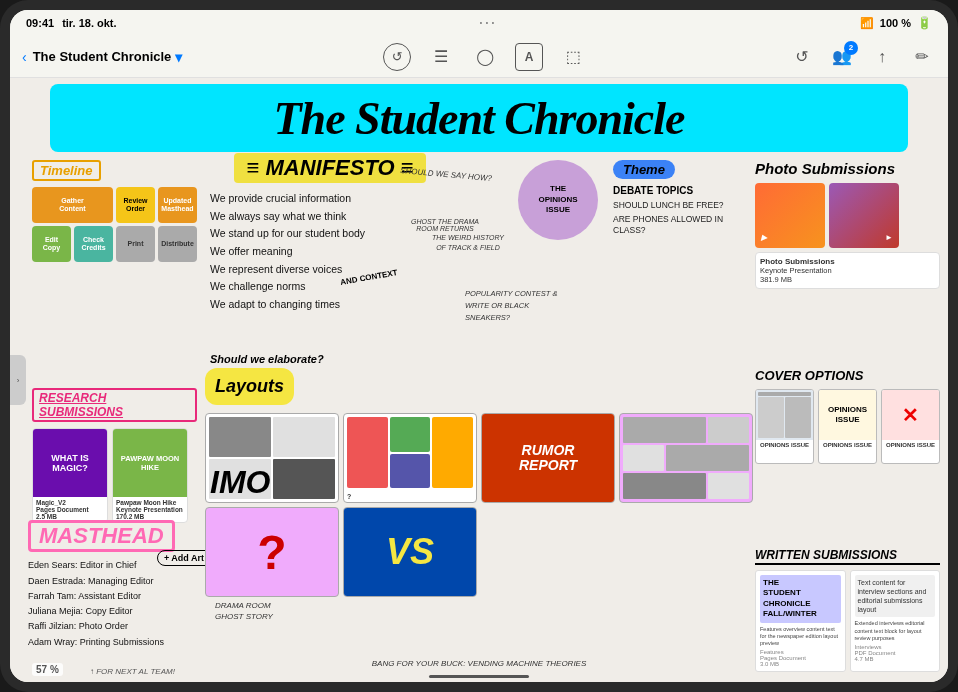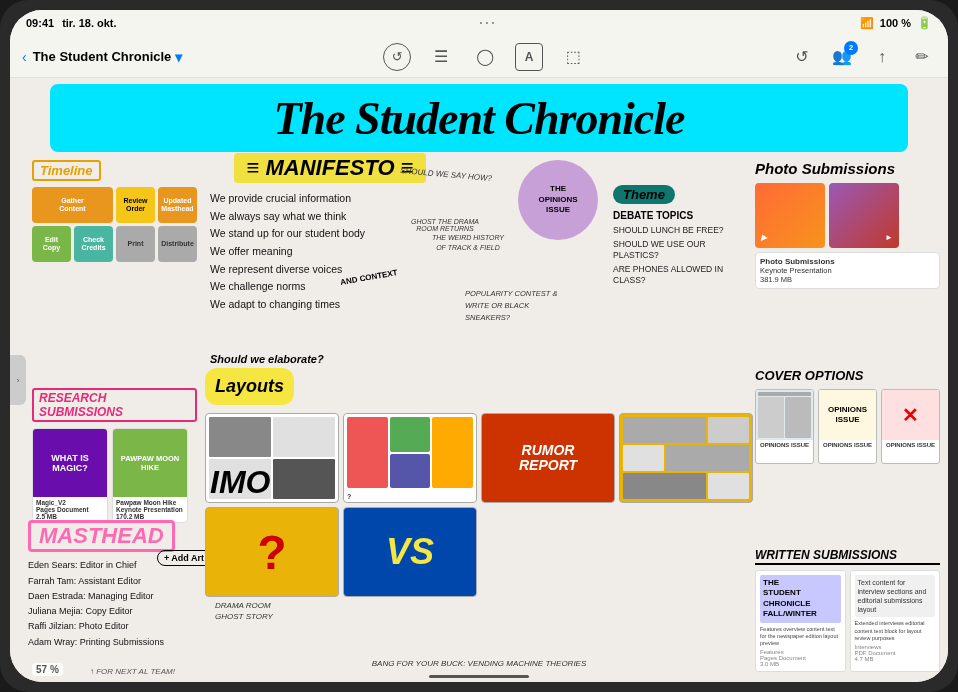--- a/index.html
+++ b/index.html
@@ -20,21 +20,21 @@
       border-radius: 28px;
       position: relative;
       overflow: hidden;
     }
 
     
     .screen {
       position: absolute;
       top: 10px; left: 10px; right: 10px; bottom: 10px;
       background: #f5f5f0;
-      border-radius: 32px;
+      border-radius: 18px;
       overflow: hidden;
       display: flex;
       flex-direction: column;
     }
 
     
     .status-bar {
       height: 26px;
       background: #f5f5f0;
       display: flex;
@@ -244,29 +244,28 @@
     }
 
     
     .theme-section {
       position: absolute;
       top: 82px;
       right: 195px;
       width: 140px;
     }
     .theme-label {
-      background: #0f766e;
+      background: #3b82f6;
       border-radius: 12px;
       padding: 2px 10px;
       font-size: 13px;
       font-weight: 800;
       font-style: italic;
       display: inline-block;
       margin-bottom: 6px;
-      margin-top: 25px;
     }
     .debate-title {
       font-size: 10px;
       font-weight: 800;
       color: #000;
       margin-bottom: 4px;
     }
     .debate-item {
       font-size: 8.5px;
       color: #222;
@@ -323,20 +322,21 @@
     .section-label-pink {
       font-size: 12px;
       font-weight: 900;
       color: #e8297a;
       border: 2px solid #e8297a;
       display: inline-block;
       padding: 1px 5px;
       margin-bottom: 6px;
       border-radius: 3px;
       font-style: italic;
+      text-decoration: underline;
     }
     .research-cards {
       display: flex;
       gap: 4px;
     }
     .research-card {
       width: 76px;
       border-radius: 4px;
       overflow: hidden;
       background: #fff;
@@ -421,21 +421,21 @@
       grid-template-columns: repeat(4, 1fr);
       grid-template-rows: repeat(2, 1fr);
       gap: 4px;
     }
     .layout-card {
       height: 90px;
       border-radius: 4px;
       overflow: hidden;
       border: 1px solid #aaa;
       position: relative;
-      background: #eab308;
+      background: #f0abfc;
     }
     
     .layout-imo { background: #fff; }
 
     .layout-inner {
       width: 100%; height: 100%;
       display: flex;
       flex-direction: column;
       padding: 3px;
       gap: 2px;
@@ -783,21 +783,20 @@
       <div class="pop-notes">
         POPULARITY CONTEST &amp;<br>
         WRITE OR BLACK<br>
         SNEAKERS?
       </div>
 
       <div class="theme-section">
         <div class="theme-label">Theme</div>
         <div class="debate-title">DEBATE TOPICS</div>
         <div class="debate-item">SHOULD LUNCH BE FREE?</div>
-        <div class="debate-item">SHOULD WE USE OUR PLASTICS?</div>
         <div class="debate-item">ARE PHONES ALLOWED IN CLASS?</div>
       </div>
 
       <div class="photo-section">
         <div class="photo-title">Photo Submissions</div>
         <div class="photo-thumbnails">
           <div class="photo-thumb photo-orange">
             <div style="color:#fff;font-size:8px;padding:4px;font-style:italic;position:absolute;bottom:2px;left:2px;">▶</div>
           </div>
           <div class="photo-thumb photo-purple">
@@ -822,24 +821,24 @@
             <div class="research-card-img card-green" style="font-size:7.5px;">PAWPAW MOON HIKE</div>
             <div class="research-card-info">Pawpaw Moon Hike<br>Keynote Presentation<br>170.2 MB</div>
           </div>
         </div>
       </div>
 
       <div class="masthead-section">
         <div class="masthead-title">MASTHEAD</div>
         <div class="masthead-list">
           <div>Eden Sears: Editor in Chief</div>
+          <div>Daen Estrada: Managing Editor</div>
           <div>Farrah Tam: Assistant Editor</div>
-          <div>Daen Estrada: Managing Editor</div>
           <div>Juliana Mejia: Copy Editor</div>
-          <div>Raffi Jilzian: Photo Editor</div>
+          <div>Raffi Jilzian: Photo Order</div>
           <div>Adam Wray: Printing Submissions</div>
         </div>
         <div class="masthead-add">+ Add Art Director</div>
       </div>
 
       <div class="zoom-indicator">
         <span>57 %</span>
       </div>
       <div class="team-note">↑ FOR NEXT AL TEAM!</div>
 

